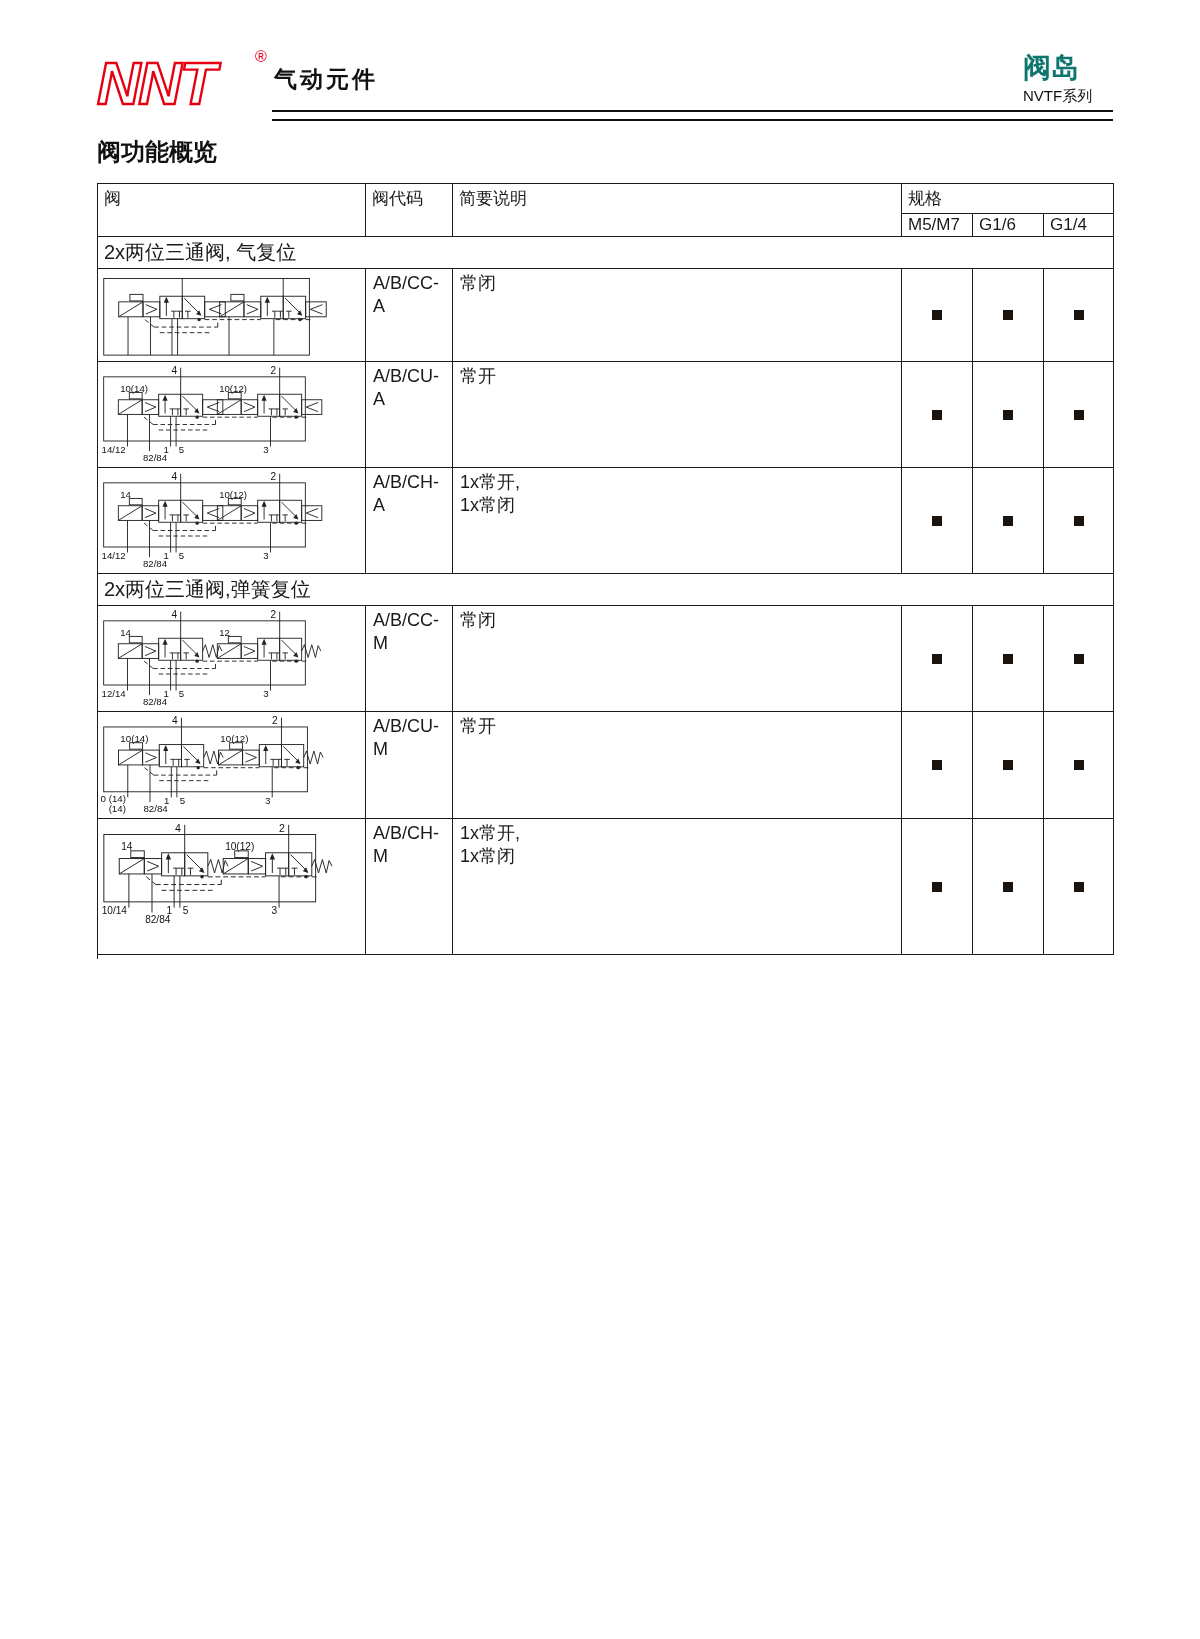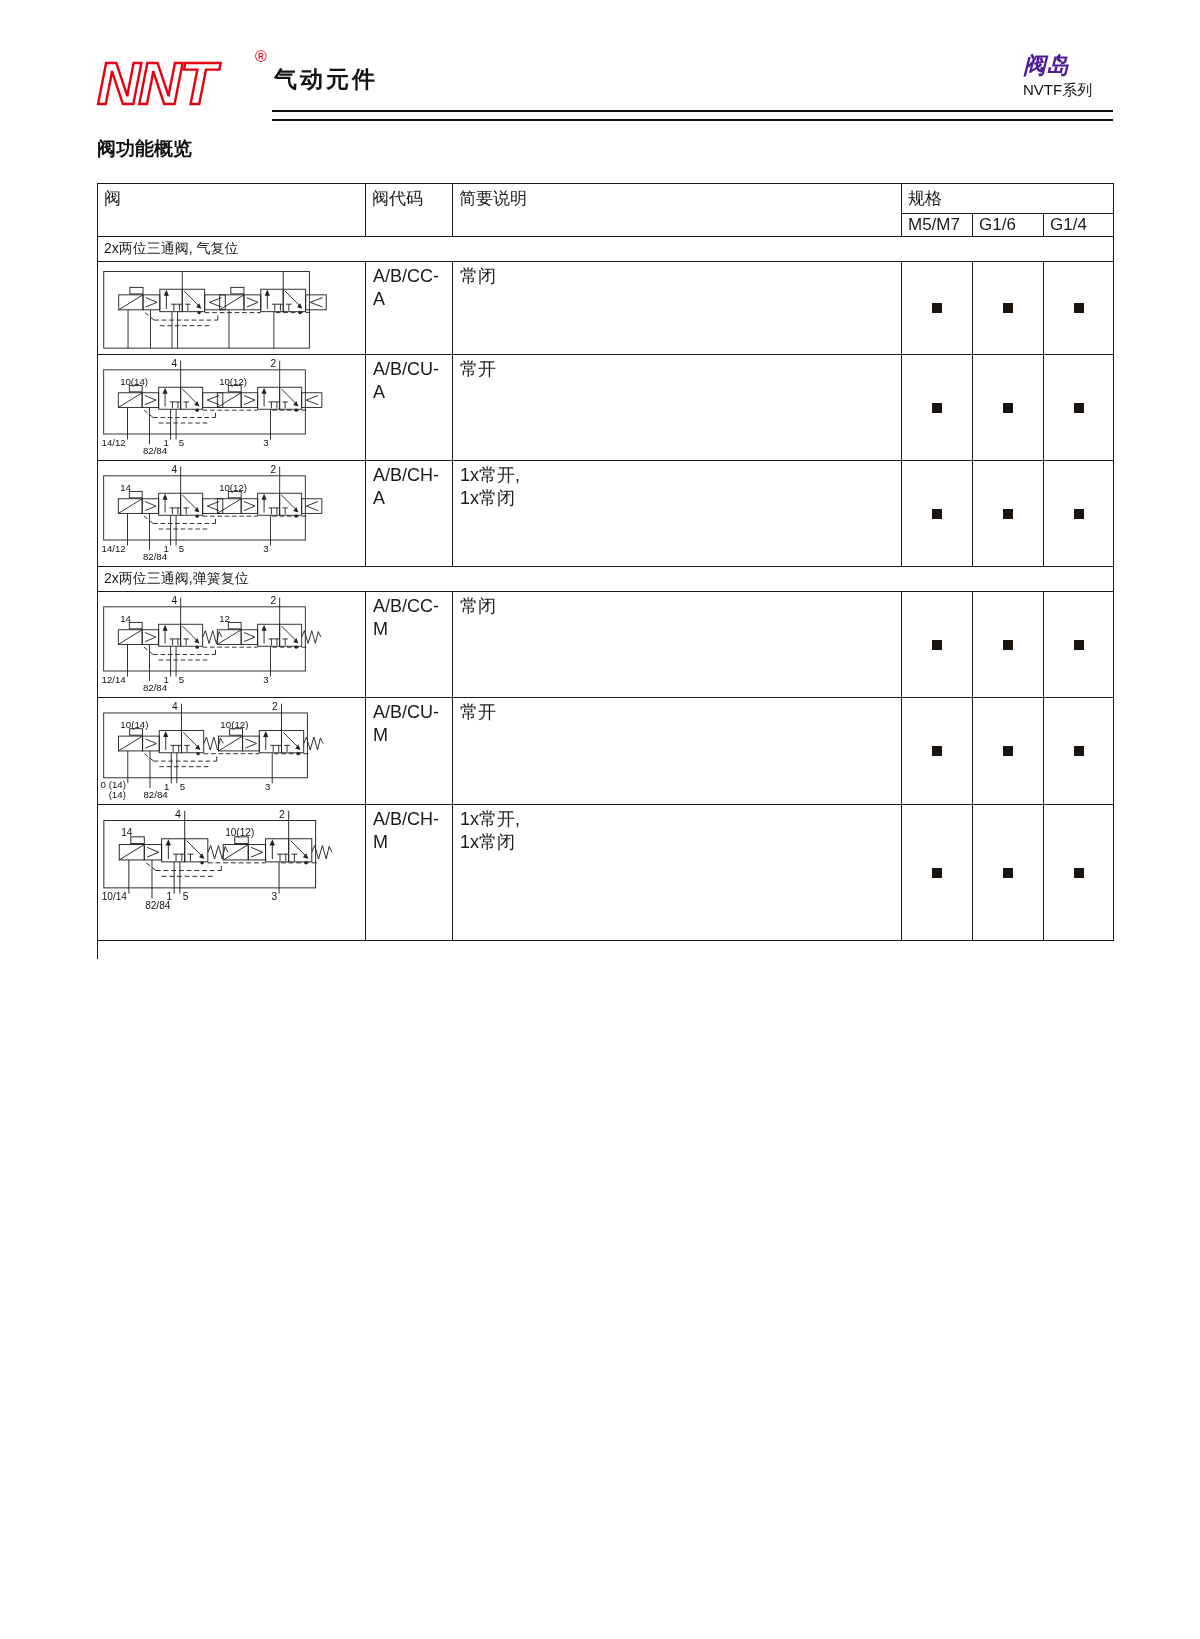--- a/index.html
+++ b/index.html
@@ -4,34 +4,34 @@
 <style>
   html,body{margin:0;padding:0;background:#fff;}
   .page{position:relative;width:1200px;height:1449px;background:#ffffff;
         font-family:"Liberation Sans",sans-serif;color:#1a1a1a;overflow:hidden;}
 
   
   .logo-svg{position:absolute;left:95px;top:44px;}
   .brand-sub{position:absolute;left:274px;top:64px;font-size:23px;font-weight:900;
              letter-spacing:3px;color:#111;}
   .head-right{position:absolute;left:1023px;top:52px;line-height:1.15;}
-  .product{font-size:23px;font-weight:700;color:#4c1d95;font-style:italic;}
+  .product{font-size:28px;font-weight:700;color:#0f766e;}
   .series{font-size:15px;font-weight:400;color:#111;margin-top:3px;}
   .double-line{position:absolute;left:272px;top:110px;width:841px;height:7px;
                border-top:2px solid #101010;border-bottom:2px solid #101010;}
 
-  .page-title{position:absolute;left:97px;top:136px;font-size:19px;font-weight:600;color:#111;}
+  .page-title{position:absolute;left:97px;top:136px;font-size:24px;font-weight:600;color:#111;}
 
   
   .tbl-wrap{position:absolute;left:97px;top:183px;}
   table{border-collapse:collapse;table-layout:fixed;width:1016px;}
   th,td{border:1px solid #1a1a1a;background:#fff;font-weight:400;}
   thead th{text-align:left;vertical-align:top;padding:3px 6px;font-size:17px;}
   thead tr.subhead th{padding:1px 6px;}
-  td.section-cell{font-size:14px;padding:2px 6px;}
+  td.section-cell{font-size:20px;padding:2px 6px;}
   td.diag-cell{vertical-align:top;padding:2px 0 0 2px;}
   td.code-cell,td.desc-cell{vertical-align:top;padding:3px 7px;font-size:18px;line-height:1.25;}
   td.spec-cell{text-align:center;vertical-align:middle;}
   .square{width:10px;height:10px;background:#1b130d;display:inline-block;}
 
   .below-tick{position:absolute;left:97px;top:933px;width:1px;height:26px;background:#1a1a1a;}
 
   .page-number{position:absolute;left:0;right:0;top:1543px;text-align:center;
                font-family:"Liberation Serif",serif;font-size:24px;color:#111;margin-left:24px;}
 </style>

